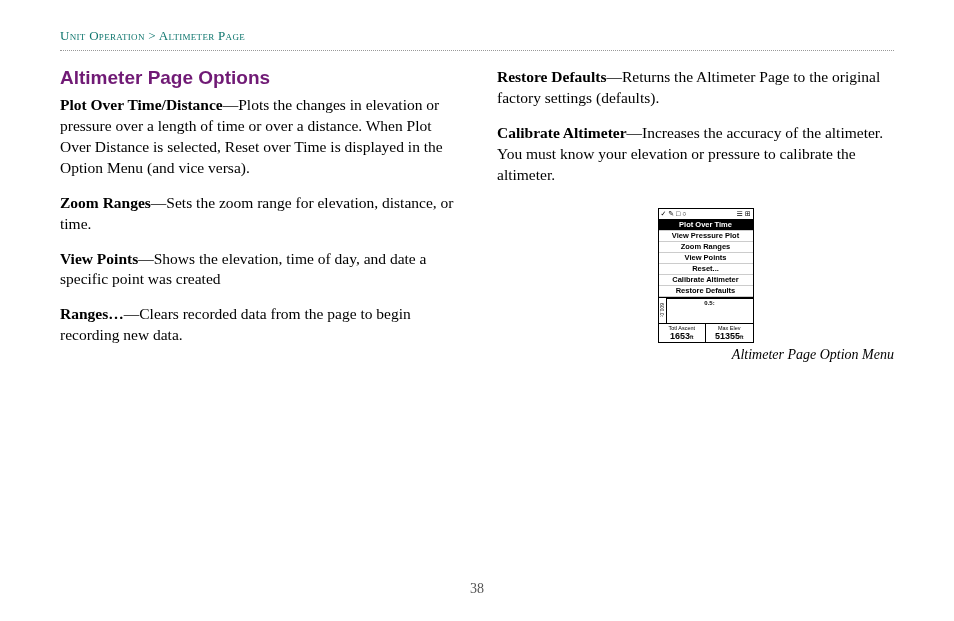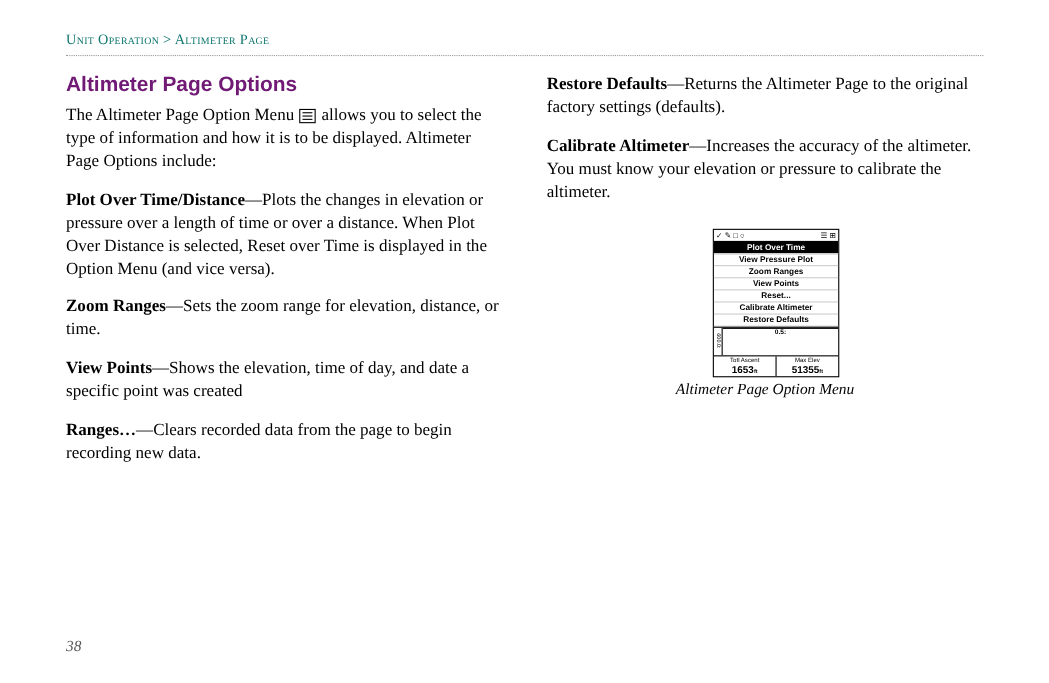--- a/index.html
+++ b/index.html
@@ -71,21 +71,21 @@
     }
     .option strong {
       font-weight: bold;
     }
     .screenshot-block {
       text-align: center;
       margin-top: 22px;
     }
     .device-screen {
       display: inline-block;
-      width: 115px;
+      width: 96px;
       border: 1px solid #000;
       background: #fff;
       font-family: Arial, sans-serif;
       font-size: 7px;
       margin-left: 20px;
     }
     .device-topbar {
       display: flex;
       justify-content: space-between;
       padding: 1px 2px;
@@ -156,51 +156,47 @@
     .footer-label {
       font-size: 5.5px;
     }
     .footer-value {
       font-size: 9px;
       font-weight: bold;
     }
     .caption {
       font-style: italic;
       font-size: 14px;
-      text-align: center;
+      text-align: right;
       margin-top: 4px;
     }
     .page-footer {
       position: absolute;
       bottom: 24px;
       left: 60px;
       right: 60px;
       display: flex;
-      justify-content: space-between;
-      font-style: italic;
+      justify-content: center;
       font-size: 14px;
       color: #555;
     }
     .page-footer .manual sup {
       font-size: 9px;
     }
   </style>
 </head>
 <body>
 
 <div class="header">
   <span>Unit Operation</span><span> &gt; </span><span>Altimeter Page</span>
 </div>
 
 <div class="columns">
   <div class="col">
     <h2>Altimeter Page Options</h2>
-    <p class="intro">
-      <span>The Altimeter Page Option Menu </span><span class="menu-icon"></span><span> allows you to select the type of information and how it is to be displayed. Altimeter Page Options include:</span>
-    </p>
     <p class="option">
       <strong>Plot Over Time/Distance</strong><span>—Plots the changes in elevation or pressure over a length of time or over a distance. When Plot Over Distance is selected, Reset over Time is displayed in the Option Menu (and vice versa).</span>
     </p>
     <p class="option">
       <strong>Zoom Ranges</strong><span>—Sets the zoom range for elevation, distance, or time.</span>
     </p>
     <p class="option">
       <strong>View Points</strong><span>—Shows the elevation, time of day, and date a specific point was created</span>
     </p>
     <p class="option">

